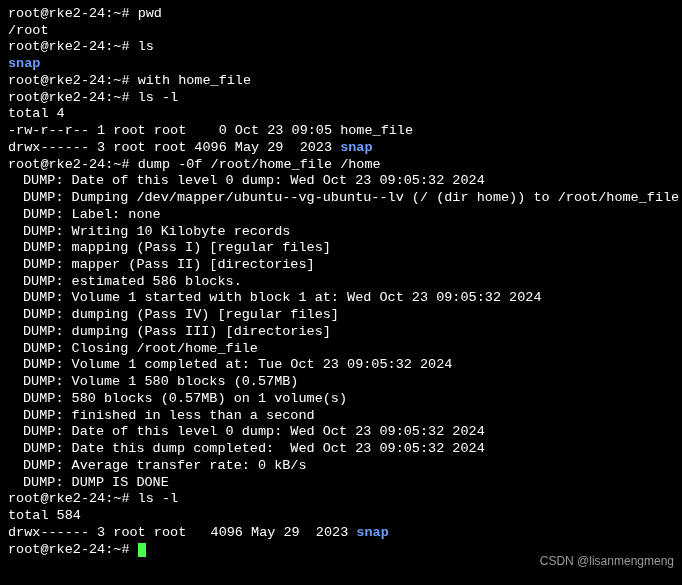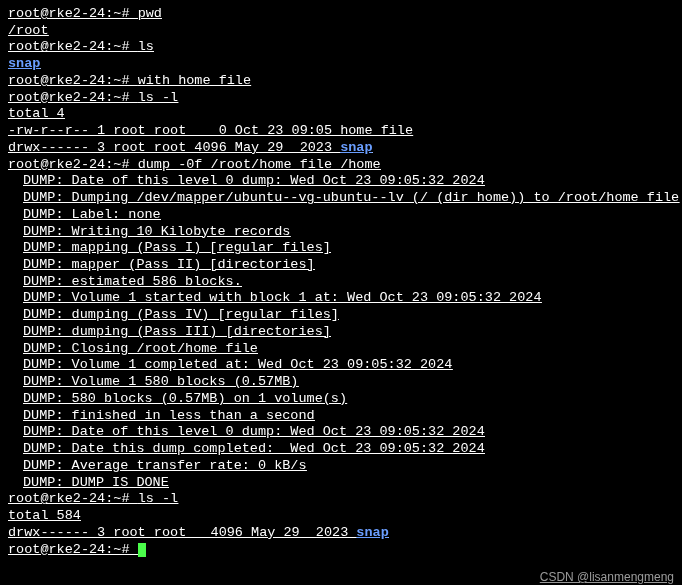--- a/index.html
+++ b/index.html
@@ -1,19 +1,18 @@
 <!DOCTYPE html>
 <html><head>
   <meta charset="utf-8">
   <style>
     * {
       margin: 0;
       padding: 0;
       box-sizing: border-box;
-      text-decoration: underline;
     }
     body {
       background: #000000;
       color: #ffffff;
       font-family: "Consolas", "Courier New", monospace;
       font-size: 13.5px;
       line-height: 1.24;
       padding: 6px 8px;
       width: 682px;
       height: 585px;
@@ -35,21 +34,21 @@
     }
     .cursor {
       display: inline-block;
       width: 8px;
       height: 14px;
       background: #4afc4a;
       vertical-align: text-bottom;
     }
     .watermark {
       position: absolute;
-      bottom: 0;
+      bottom: 16px;
       right: 8px;
       color: #cccccc;
       font-size: 12px;
       font-family: sans-serif;
       opacity: 0.75;
     }
     .indented {
       padding-left: 15px;
     }
   </style>
@@ -73,21 +72,21 @@
       <div class="line indented">DUMP: Dumping /dev/mapper/ubuntu--vg-ubuntu--lv (/ (dir home)) to /root/home_file</div>
       <div class="line indented">DUMP: Label: none</div>
       <div class="line indented">DUMP: Writing 10 Kilobyte records</div>
       <div class="line indented">DUMP: mapping (Pass I) [regular files]</div>
       <div class="line indented">DUMP: mapper (Pass II) [directories]</div>
       <div class="line indented">DUMP: estimated 586 blocks.</div>
       <div class="line indented">DUMP: Volume 1 started with block 1 at: Wed Oct 23 09:05:32 2024</div>
       <div class="line indented">DUMP: dumping (Pass IV) [regular files]</div>
       <div class="line indented">DUMP: dumping (Pass III) [directories]</div>
       <div class="line indented">DUMP: Closing /root/home_file</div>
-      <div class="line indented">DUMP: Volume 1 completed at: Wed Oct 23 09:05:32 2024</div>
+      <div class="line indented">DUMP: Volume 1 completed at: Tue Oct 23 09:05:32 2024</div>
       <div class="line indented">DUMP: Volume 1 580 blocks (0.57MB)</div>
       <div class="line indented">DUMP: 580 blocks (0.57MB) on 1 volume(s)</div>
       <div class="line indented">DUMP: finished in less than a second</div>
       <div class="line indented">DUMP: Date of this level 0 dump: Wed Oct 23 09:05:32 2024</div>
       <div class="line indented">DUMP: Date this dump completed:  Wed Oct 23 09:05:32 2024</div>
       <div class="line indented">DUMP: Average transfer rate: 0 kB/s</div>
       <div class="line indented">DUMP: DUMP IS DONE</div>
     </div>
 
   <div class="line"><span class="prompt">root@rke2-24:~# </span><span class="cmd">ls -l</span></div>

